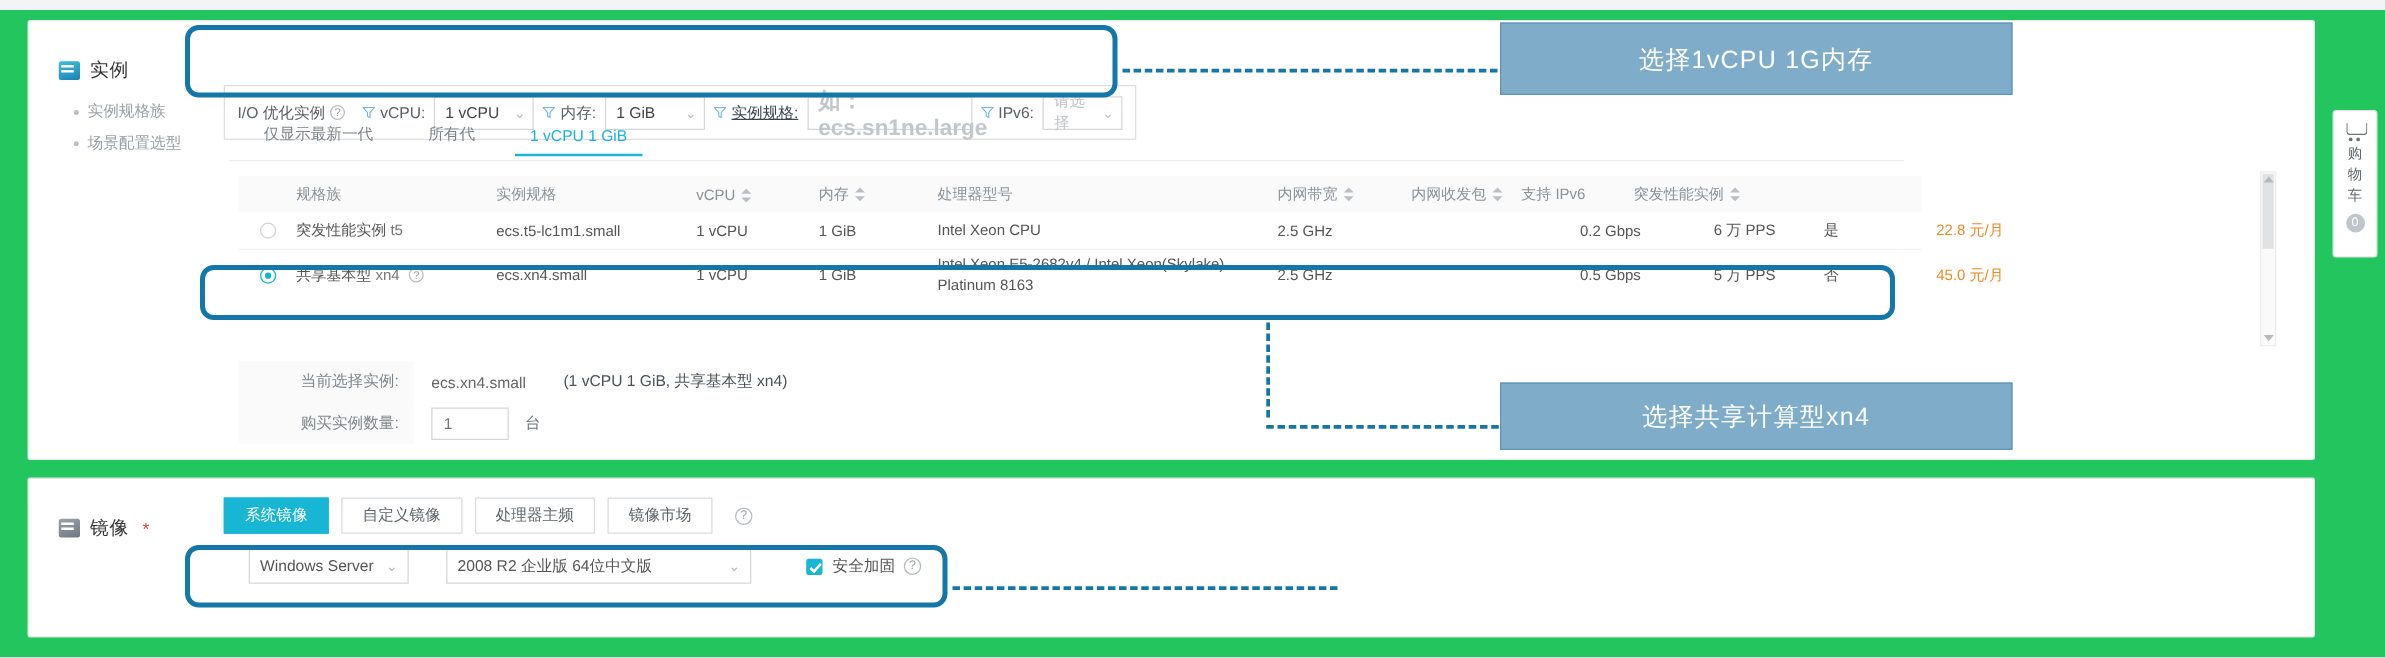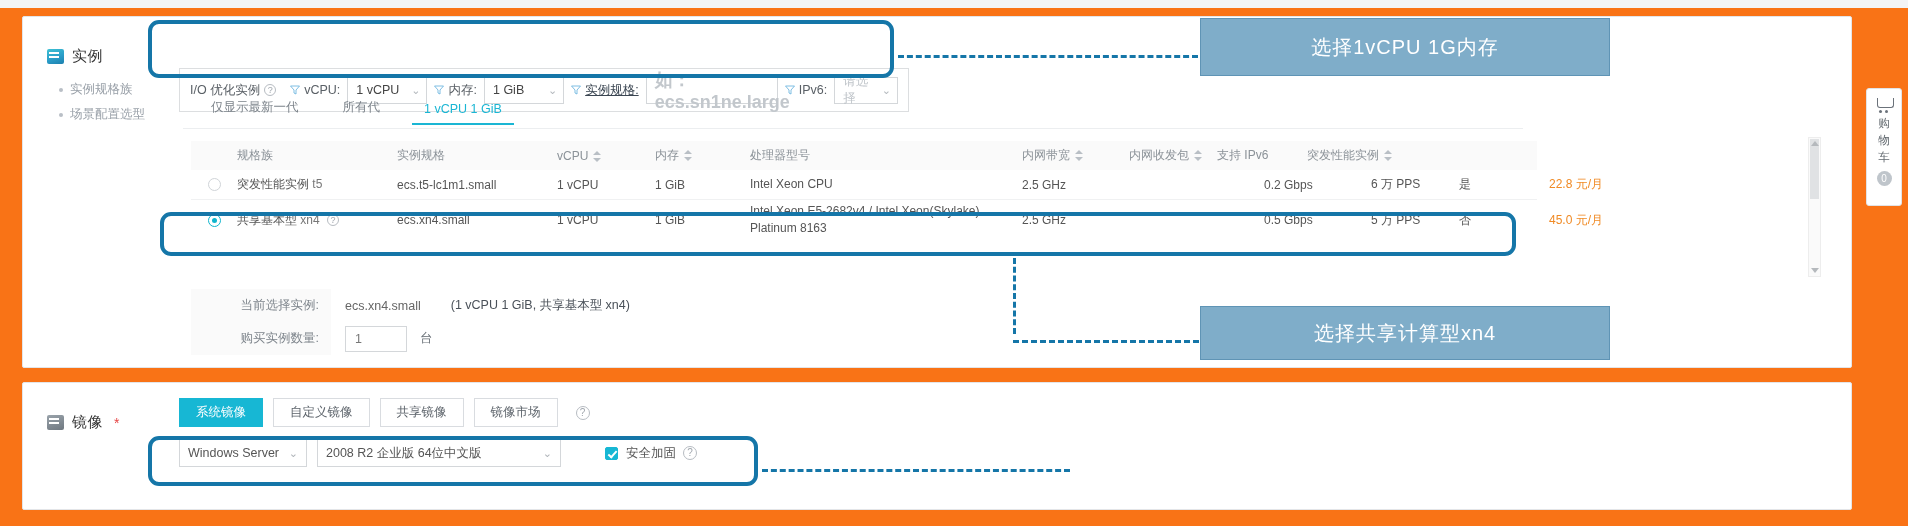--- a/index.html
+++ b/index.html
@@ -3,21 +3,21 @@
 <meta charset="utf-8">
 <style>
   * { box-sizing: border-box; }
   html, body {
     margin: 0; padding: 0;
     width: 1908px; height: 526px;
     background: #f2f3f5;
     font-family: "Liberation Sans", "DejaVu Sans", sans-serif;
     overflow: hidden;
   }
-  .page { position: relative; width: 1908px; height: 526px; background:#f97316; }
+  .page { position: relative; width: 1908px; height: 526px; background:#22c55e; }
 
   
   .panel {
     position: absolute;
     background: #fff;
     border: 1px solid #e3e5e8;
     border-radius: 2px;
   }
   #instance-panel { left: 22px; top: 16px; width: 1830px; height: 352px; }
   #image-panel    { left: 22px; top: 382px; width: 1830px; height: 128px; }
@@ -131,21 +131,21 @@
   
   #img-tabs { position:absolute; left:156px; top:15px; display:flex; align-items:center; gap:10px; }
   .itab {
     height:29px; min-width:78px; padding:0 16px; border:1px solid #d9dce0; background:#fff;
     color:#5d646b; font-size:12.5px; display:flex; align-items:center; justify-content:center;
   }
   .itab.active { background:#17b7d4; border-color:#17b7d4; color:#fff; }
 
   #img-controls { position:absolute; left:156px; top:56px; display:flex; align-items:center; }
   .osel { height:28px; border:1px solid #d4d7da; background:#fff; display:flex; align-items:center;
-          justify-content:space-between; padding:0 8px; font-size:12.5px; color:#555; }
+          justify-content:space-between; padding:0 8px; font-size:12.5px; color:#555;margin-left:20px; }
   .chk { width:13px; height:13px; background:#17b7d4; border:1px solid #17b7d4; border-radius:2px;
          position:relative; flex:none; }
   .chk::after{ content:""; position:absolute; left:4px; top:1px; width:3px; height:7px;
                border:solid #fff; border-width:0 2px 2px 0; transform:rotate(42deg); }
 
   
   .hl {
     position:absolute; border:4px solid #1576a8; border-radius:11px;
     pointer-events:none;
   }
@@ -361,21 +361,21 @@
   <div class="panel" id="image-panel">
     <div class="sec-head">
       <span class="sec-icon gray"></span>
       <span class="sec-title">镜像</span>
       <span class="req-star">*</span>
     </div>
 
     <div id="img-tabs">
       <div class="itab active">系统镜像</div>
       <div class="itab">自定义镜像</div>
-      <div class="itab">共享镜像</div>
+      <div class="itab">处理器主频</div>
       <div class="itab">镜像市场</div>
       <span class="qmark" style="margin-left:8px;width:14px;height:14px;line-height:12px;font-size:10px;">?</span>
     </div>
 
     <div id="img-controls">
       <div class="osel" style="width:128px">
         <span>Windows Server</span>
         <span class="caret" style="color:#aeb3b8;font-size:11px;">⌄</span>
       </div>
       <span style="width:10px;display:inline-block"></span>

